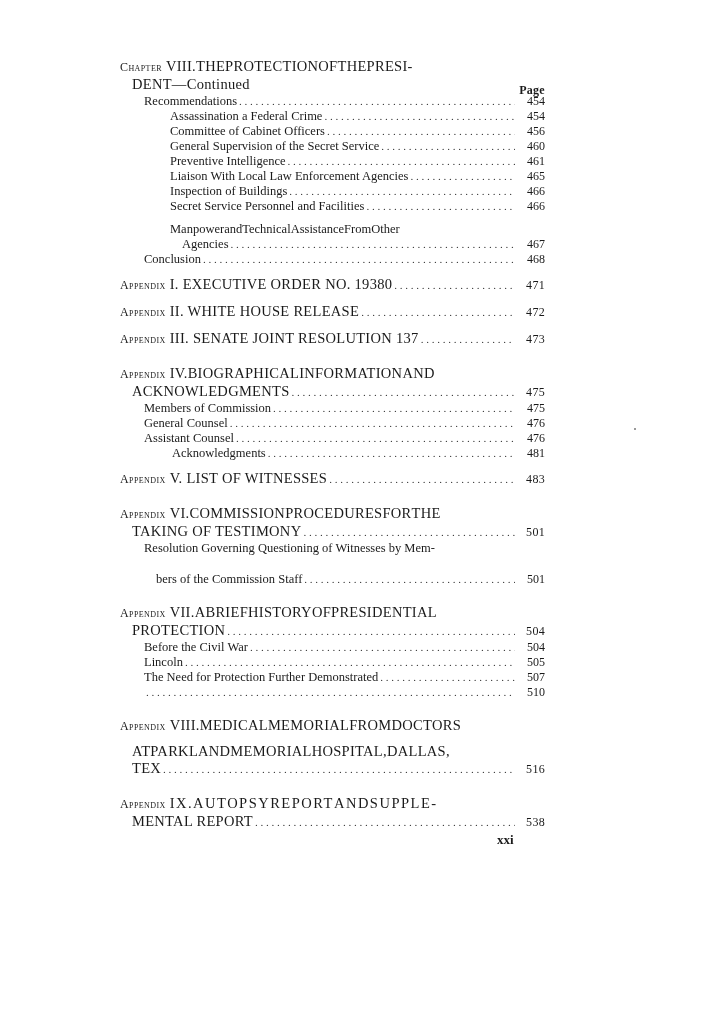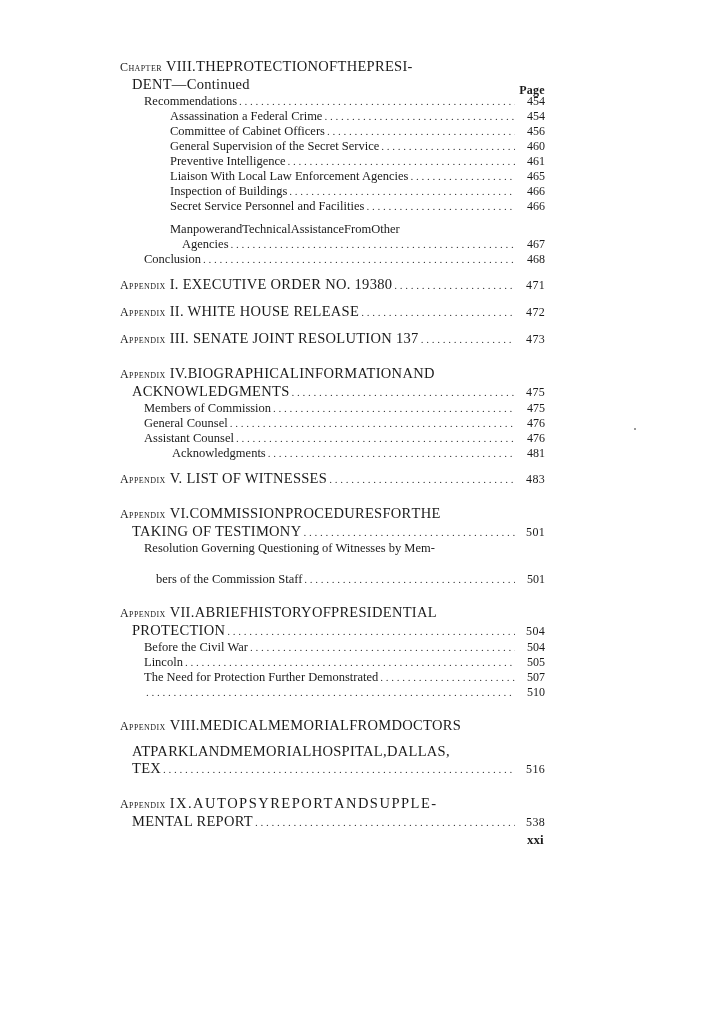--- a/index.html
+++ b/index.html
@@ -22,21 +22,21 @@
   }
   .line .leader::before { content: ". . . . . . . . . . . . . . . . . . . . . . . . . . . . . . . . . . . . . . . . . . . . . . . . . . . . . . . . . . . . . . . . . . . . . . . . "; letter-spacing: 0; white-space: pre; }
   .line .pg { flex: 0 0 26px; text-align: right; font-size: 12px; }
   .line .spacer { flex: 1 1 auto; }
   .head { font-size: 14.5px; line-height: 17px; letter-spacing: 0.3px; }
   .head .text { text-align: justify; }
   .label { font-variant: small-caps; font-size: 12px; letter-spacing: 0.4px; margin-right: 4px; }
   .wide { display: flex; width: 400px; margin-top: 8px; }
   .gap { height: 8px; }
   .page-hdr { font-size: 8.5px; font-weight: bold; }
-  .folio { position: absolute; left: 527px; top: 832px; font-size: 13px; font-weight: bold; font-family: "Liberation Serif", serif; }
+  .folio { position: absolute; left: 497px; top: 832px; font-size: 13px; font-weight: bold; font-family: "Liberation Serif", serif; }
   .speck { position: absolute; left: 634px; top: 428px; width: 2px; height: 2px; background: #999; }
   .l0 { padding-left: 0; }
   .l0c { padding-left: 12px; }
   .l1 { padding-left: 24px; }
   .l1c { padding-left: 36px; margin-top: 16px; }
   .l2 { padding-left: 50px; }
   .l2c { padding-left: 62px; }
 </style>
 </head>
 <body>

